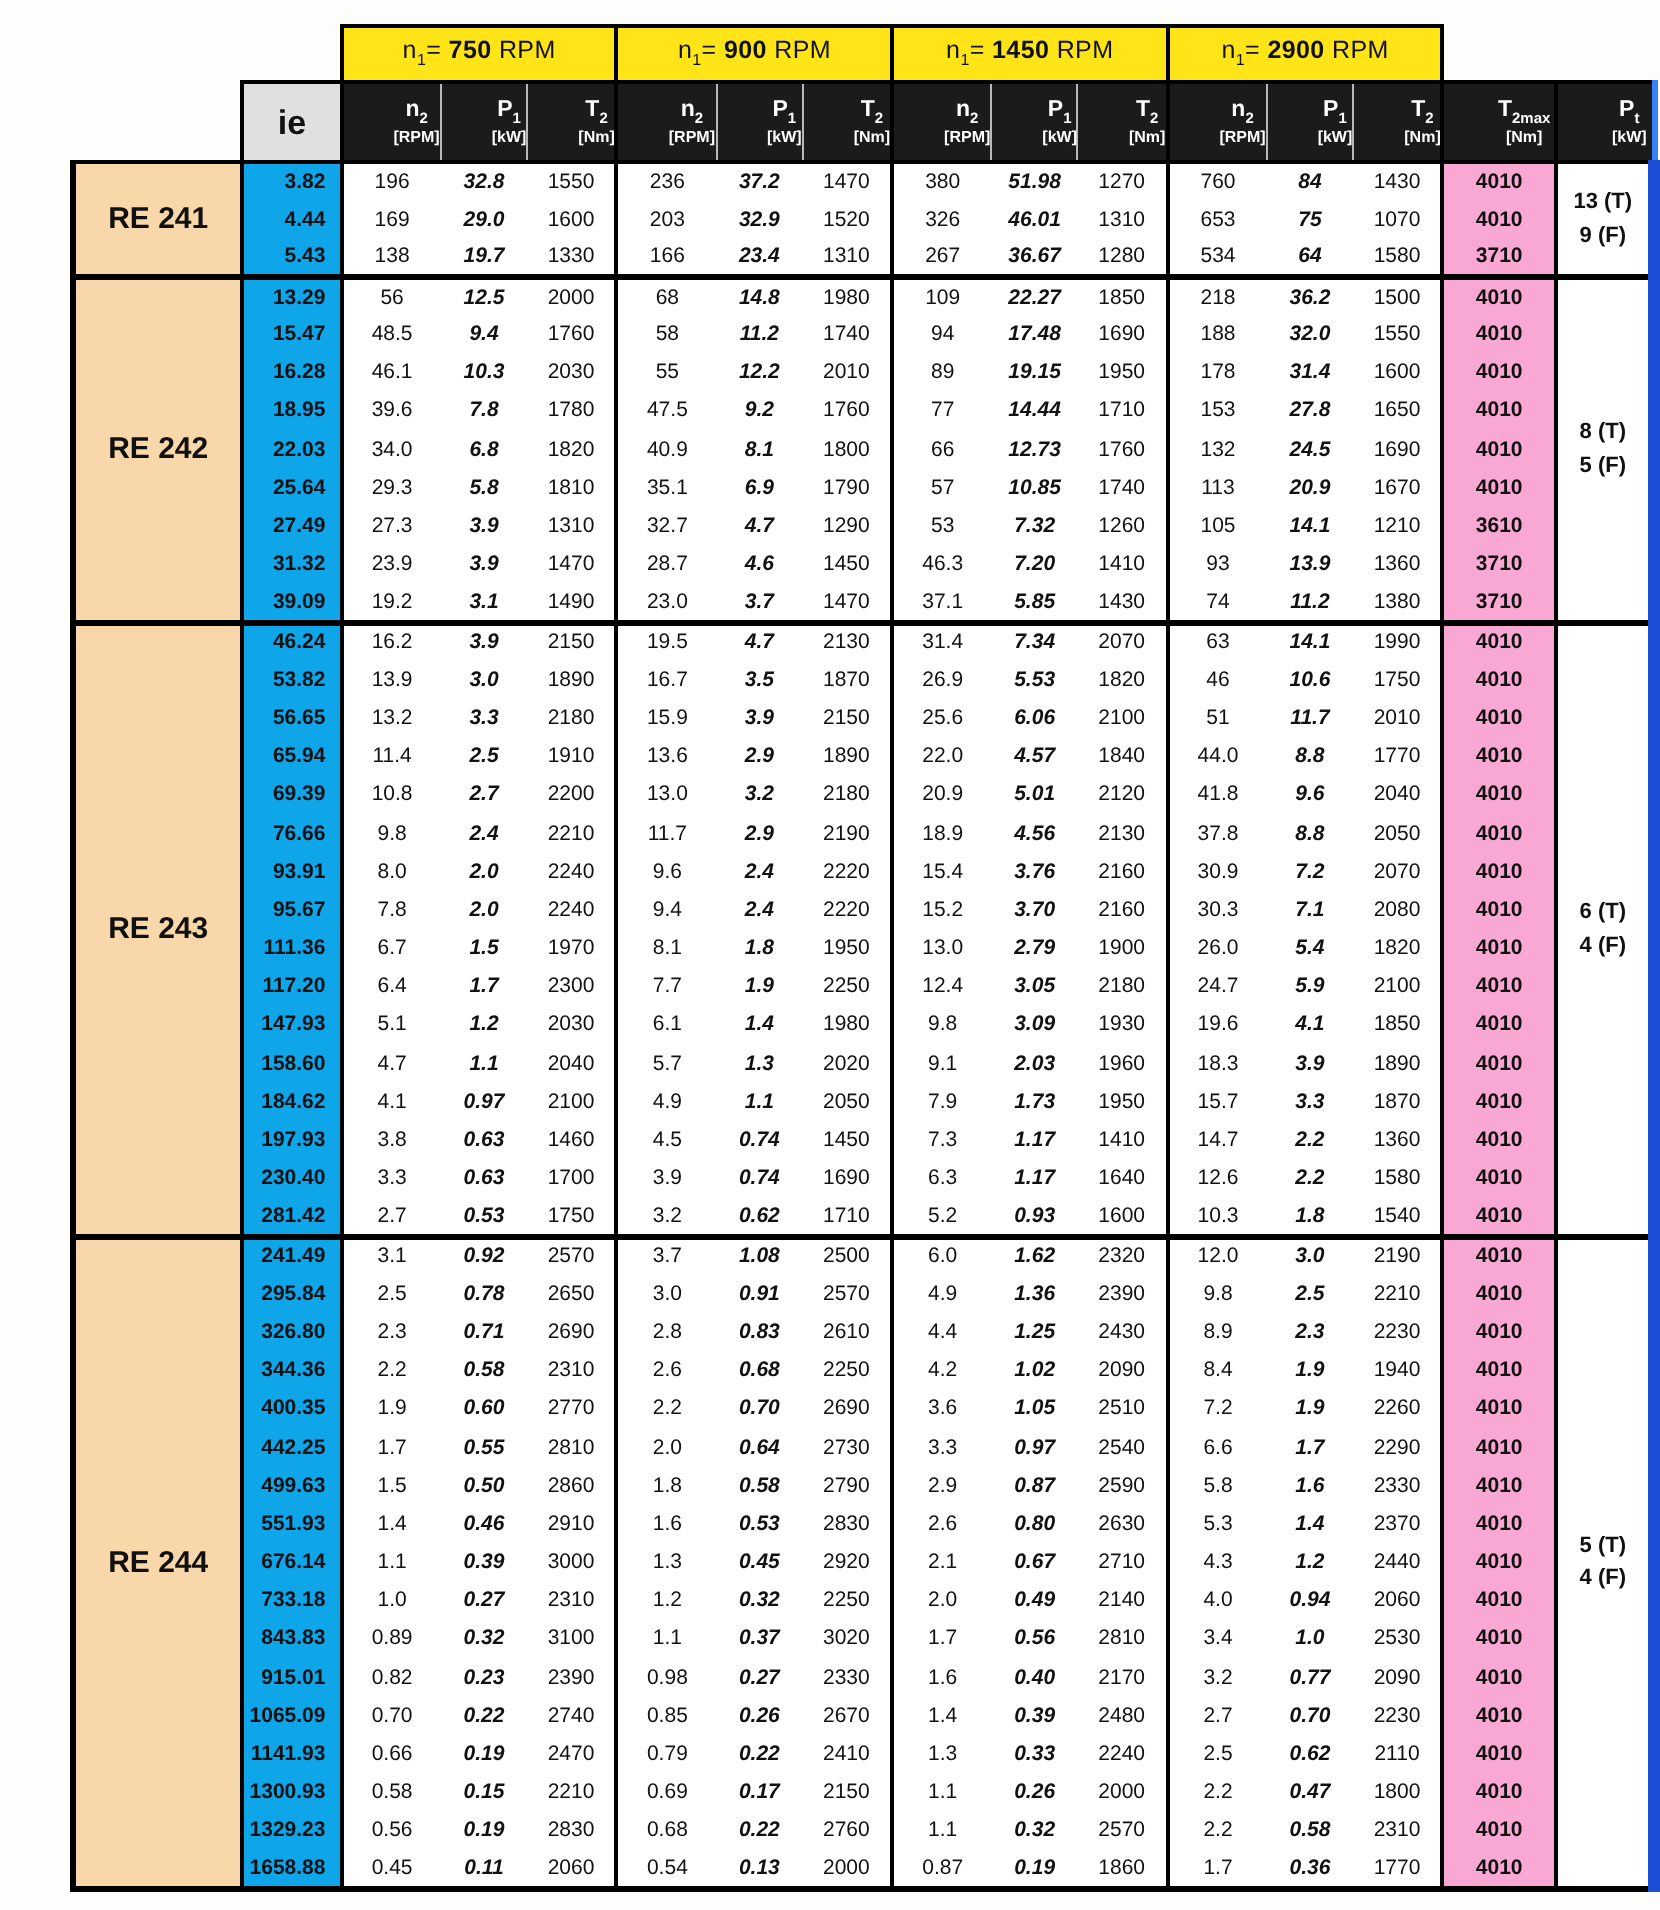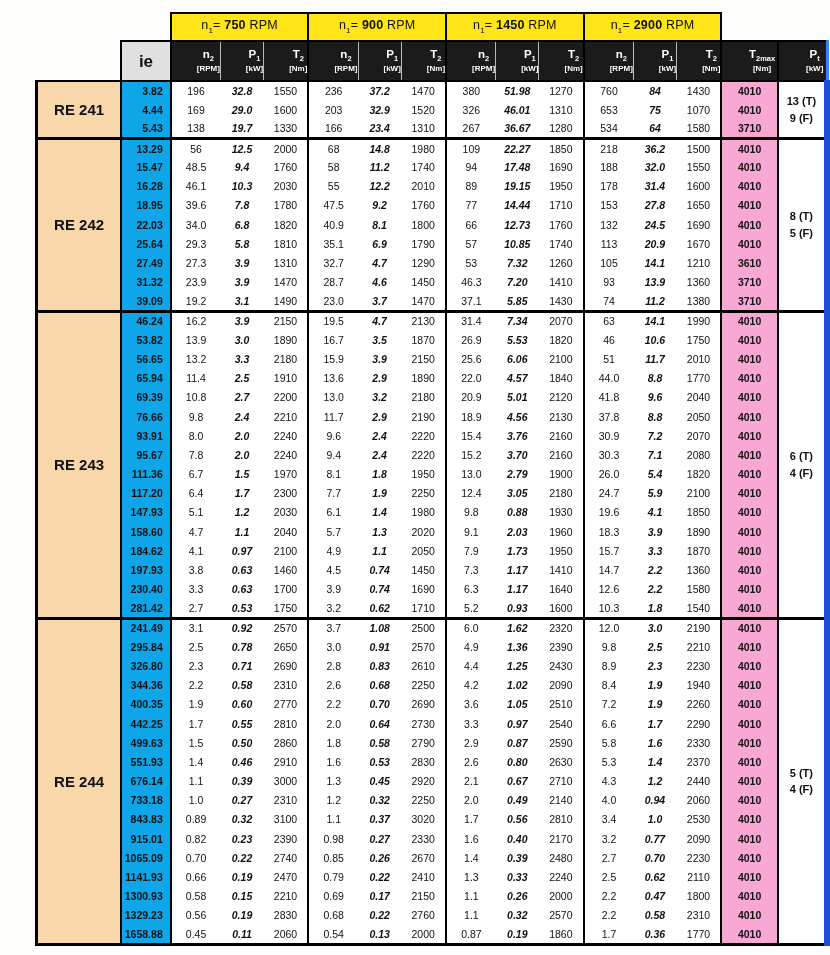--- a/index.html
+++ b/index.html
@@ -473,21 +473,21 @@
       </tr>
       <tr class="datarow">
         <td class="ie">147.93</td>
         <td class="val gl">5.1</td>
         <td class="val p1">1.2</td>
         <td class="val">2030</td>
         <td class="val gl">6.1</td>
         <td class="val p1">1.4</td>
         <td class="val">1980</td>
         <td class="val gl">9.8</td>
-        <td class="val p1">0.88</td>
+        <td class="val p1">3.09</td>
         <td class="val">1930</td>
         <td class="val gl">19.6</td>
         <td class="val p1">4.1</td>
         <td class="val">1850</td>
         <td class="t2max">4010</td>
       </tr>
       <tr class="datarow">
         <td class="ie">158.60</td>
         <td class="val gl">4.7</td>
         <td class="val p1">1.1</td>

